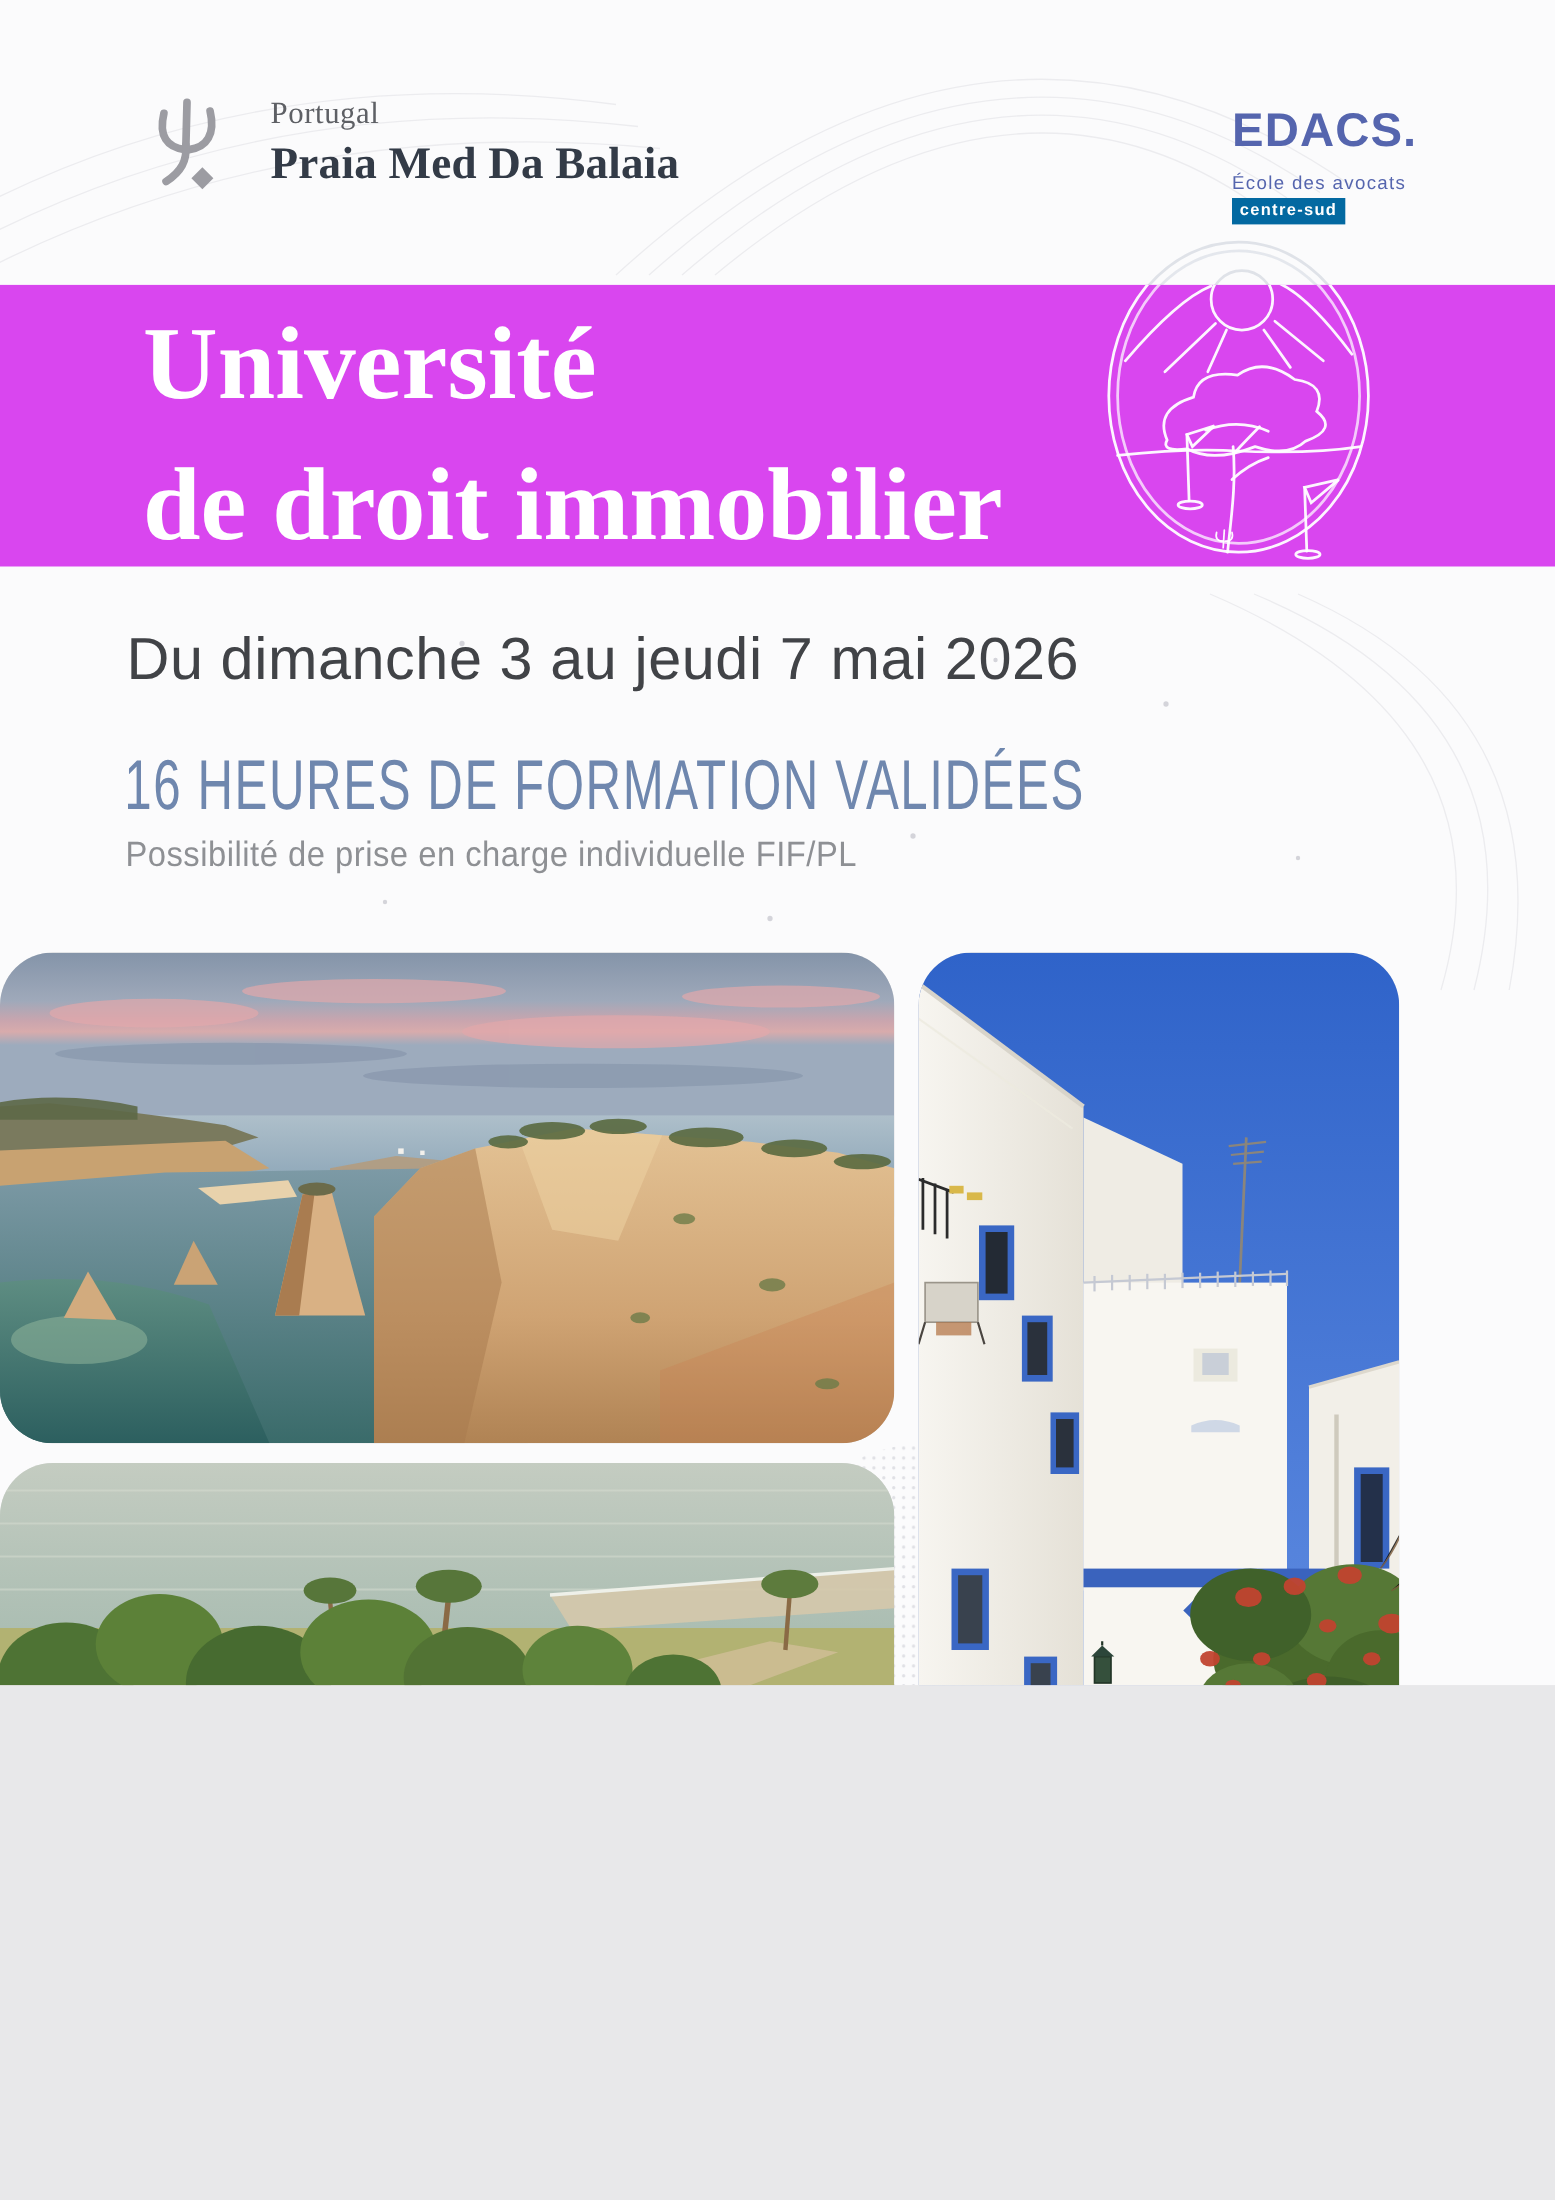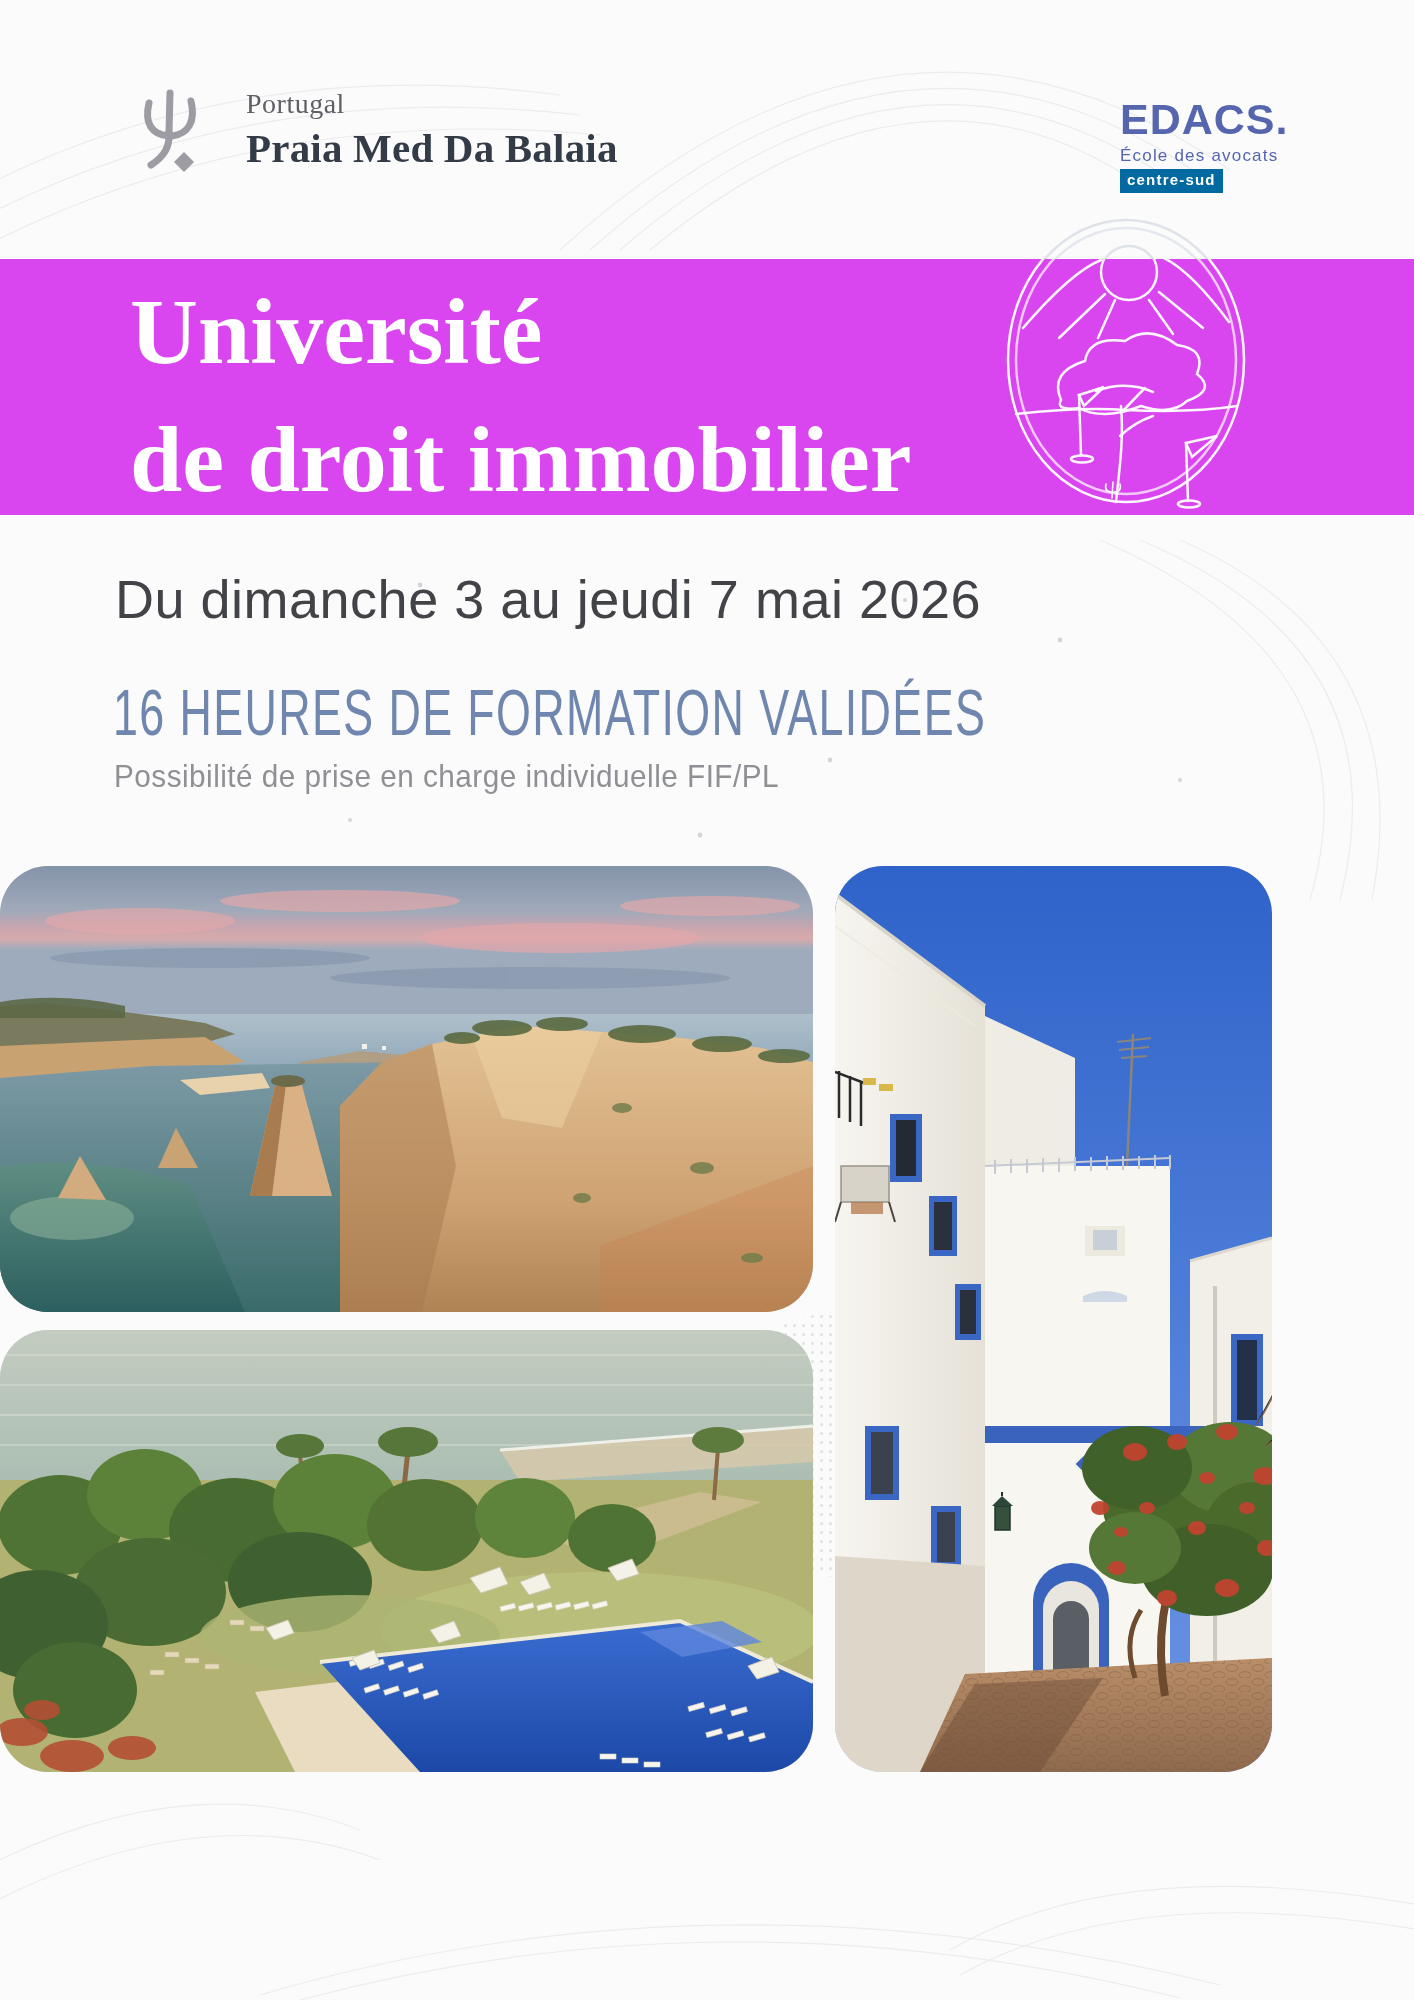--- a/index.html
+++ b/index.html
@@ -1,28 +1,28 @@
 <!DOCTYPE html>
 <html><head>
 <meta charset="utf-8">
 <style>
   html,body{margin:0;padding:0;background:#e8e8ea;}
-  .page{position:relative;width:1414px;height:2000px;margin:0 auto;background:#fbfbfc;
+  .page{position:relative;width:1414px;height:1532px;margin:0 auto;background:#fbfbfc;
         overflow:hidden;font-family:"Liberation Sans",sans-serif;}
   .layer{position:absolute;left:0;top:0;}
   
   .header{position:absolute;left:0;top:0;width:1414px;height:255px;z-index:3;}
   .brand{position:absolute;left:138px;top:88px;display:flex;align-items:flex-start;}
   .brand-icon{width:64px;height:92px;margin-right:44px;}
   .brand-loc{font-family:"Liberation Serif",serif;font-size:28px;color:#5e6065;letter-spacing:.5px;}
   .brand-name{font-family:"Liberation Serif",serif;font-weight:bold;font-size:41px;color:#333b47;
               margin-top:4px;letter-spacing:.2px;}
   .edacs{position:absolute;left:1120px;top:98px;width:240px;}
   .edacs-word{font-size:43px;font-weight:bold;color:#5565AE;letter-spacing:1px;line-height:1;}
-  .edacs-school{font-size:17px;color:#5565AE;letter-spacing:1.2px;margin-top:5px;}
+  .edacs-school{font-size:17px;color:#5565AE;letter-spacing:1.2px;margin-top:16px;}
   .edacs-badge{display:inline-block;background:#0369a1;color:#fff;font-size:15px;font-weight:bold;
                letter-spacing:1.2px;padding:2px 7px 5px 7px;margin-top:3px;}
   
   .banner{position:absolute;left:0;top:259px;width:1414px;height:256px;background:#d946ef;
           overflow:hidden;z-index:2;}
   .banner-title{position:absolute;left:130px;top:8px;font-family:"Liberation Serif",serif;
                 font-weight:bold;font-size:94px;line-height:128px;color:#ffffff;letter-spacing:0;}
   .emblem{position:absolute;left:1001px;top:-49px;width:250px;height:300px;}
   .emblem-ghost{position:absolute;left:1001px;top:210px;width:250px;height:49px;overflow:hidden;z-index:1;}
   

